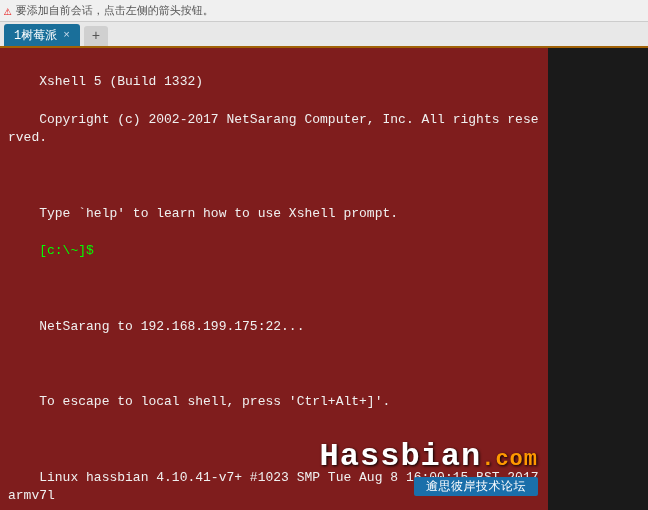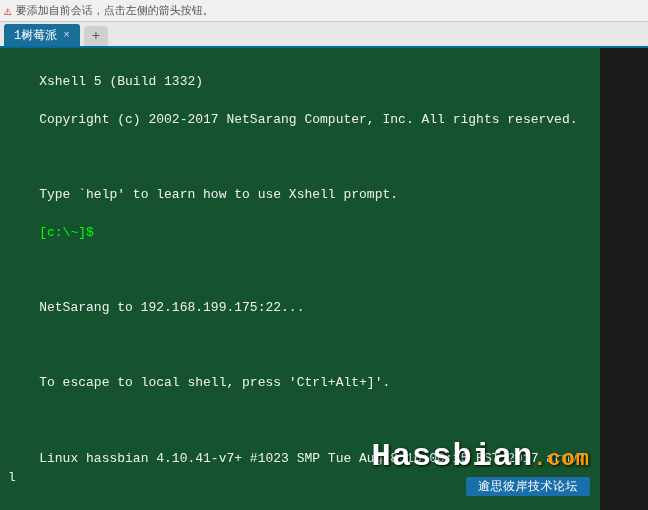--- a/index.html
+++ b/index.html
@@ -32,21 +32,21 @@
       font-size: 11px;
     }
 
     
     .tab-bar {
       background: #e8e8e8;
       height: 26px;
       display: flex;
       align-items: flex-end;
       padding: 0 4px;
-      border-bottom: 2px solid #0369a1;
+      border-bottom: 2px solid #a16207;
     }
     .tab {
       background: #1a6f9a;
       color: #fff;
       height: 22px;
       display: flex;
       align-items: center;
       padding: 0 10px;
       font-size: 12px;
       border-radius: 3px 3px 0 0;
@@ -66,22 +66,22 @@
       align-items: center;
       padding: 0 8px;
       font-size: 14px;
       border-radius: 3px 3px 0 0;
       margin-left: 4px;
       cursor: pointer;
     }
 
     
     .terminal {
-      background: #14532d;
-      width: 600px;
+      background: #7f1d1d;
+      width: 548px;
       height: 462px;
       padding: 6px 8px;
       overflow: hidden;
       position: relative;
     }
     .terminal-text {
       font-size: 13px;
       line-height: 1.45;
       white-space: pre-wrap;
       word-break: break-all;

